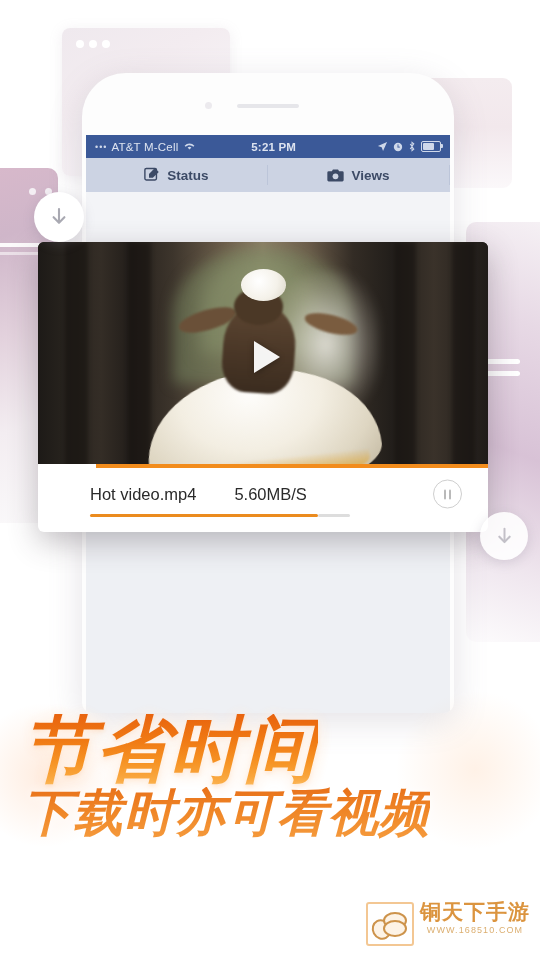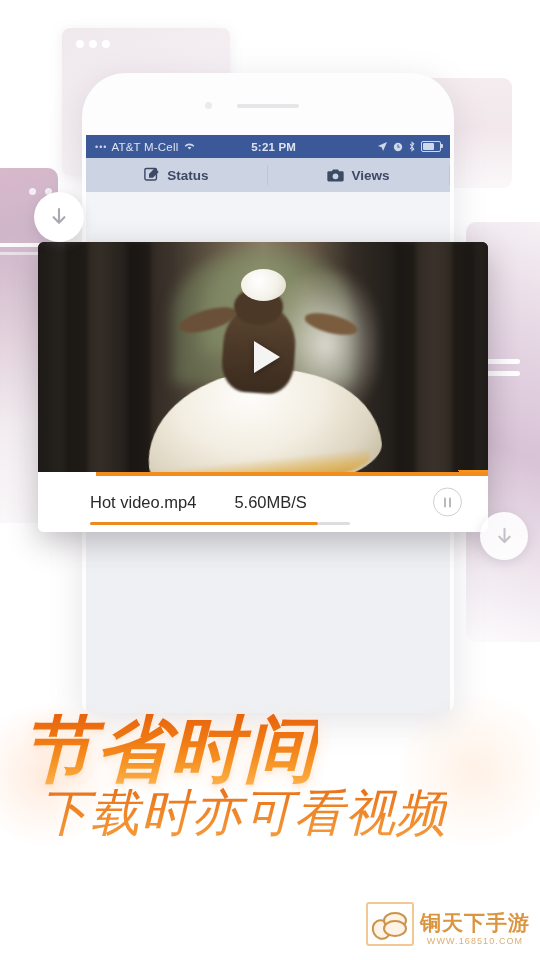--- a/index.html
+++ b/index.html
@@ -215,21 +215,21 @@
     background:#7a5c3f;border-radius:50%;transform:rotate(14deg);filter:blur(1px);
   }
   .play-tri{
     position:absolute;left:50%;top:47%;transform:translate(-50%,-50%);
     width:0;height:0;border-left:26px solid rgba(255,255,255,.95);
     border-top:16px solid transparent;border-bottom:16px solid transparent;
     margin-left:4px;filter:drop-shadow(0 1px 3px rgba(0,0,0,.35));
   }
 
   .dl-bar{
-    position:absolute;left:0;right:0;bottom:0;height:60px;background:#fff;
+    position:absolute;left:0;right:0;bottom:8px;height:60px;background:#fff;
     display:flex;align-items:center;
   }
   .dl-name{margin-left:52px;font-size:16.5px;color:#2a2a2a;}
   .dl-speed{margin-left:38px;font-size:16.5px;color:#2a2a2a;}
   .dl-pause{
     position:absolute;right:26px;top:50%;transform:translateY(-50%);
     width:27px;height:27px;border-radius:50%;border:1.4px solid #cfcfcf;
     display:flex;align-items:center;justify-content:center;gap:3px;
   }
   .dl-pause i{display:block;width:2.4px;height:10px;background:#b9b9b9;border-radius:1px;}
@@ -265,33 +265,32 @@
     font-size:72px;line-height:.98;font-weight:700;font-style:italic;
     letter-spacing:2px;
     background:linear-gradient(180deg,#e8630e 0%,#f07a14 38%,#f69324 68%,#fbb04a 100%);
     -webkit-background-clip:text;background-clip:text;color:transparent;
     -webkit-text-fill-color:transparent;
     filter:drop-shadow(0 0 7px rgba(255,255,255,.95)) drop-shadow(0 2px 2px rgba(255,160,80,.35));
     display:inline-block;
   }
   .h2{
     font-family:"DejaVu Serif","Liberation Serif",serif;
-    font-size:50px;line-height:1.05;font-weight:400;font-style:italic;
+    font-size:50px;line-height:1.05;font-weight:700;font-style:italic;
     letter-spacing:1px;margin-top:2px;
     background:linear-gradient(180deg,#e8711a 0%,#ef8526 45%,#f59a3c 100%);
     -webkit-background-clip:text;background-clip:text;color:transparent;
     -webkit-text-fill-color:transparent;
     filter:drop-shadow(0 0 6px rgba(255,255,255,.95));
     display:inline-block;
-    margin-left:17px;
   }
 
   
   .watermark{
-    position:absolute;right:10px;bottom:14px;display:flex;align-items:flex-end;gap:6px;
+    position:absolute;right:10px;bottom:14px;display:flex;align-items:flex-start;gap:6px;
     opacity:.92;
   }
   .wm-logo{
     width:44px;height:40px;border:2px solid #f2c38a;border-radius:3px;
     display:flex;align-items:center;justify-content:center;position:relative;background:#fff;
   }
   .coin{position:absolute;border-radius:50%;border:2px solid #c98a3c;background:#fdf3e4;}
   .c1{width:20px;height:13px;left:15px;top:8px;}
   .c2{width:20px;height:13px;left:15px;top:16px;}
   .c3{width:15px;height:17px;left:4px;top:15px;transform:rotate(-28deg);border-radius:50%;}

